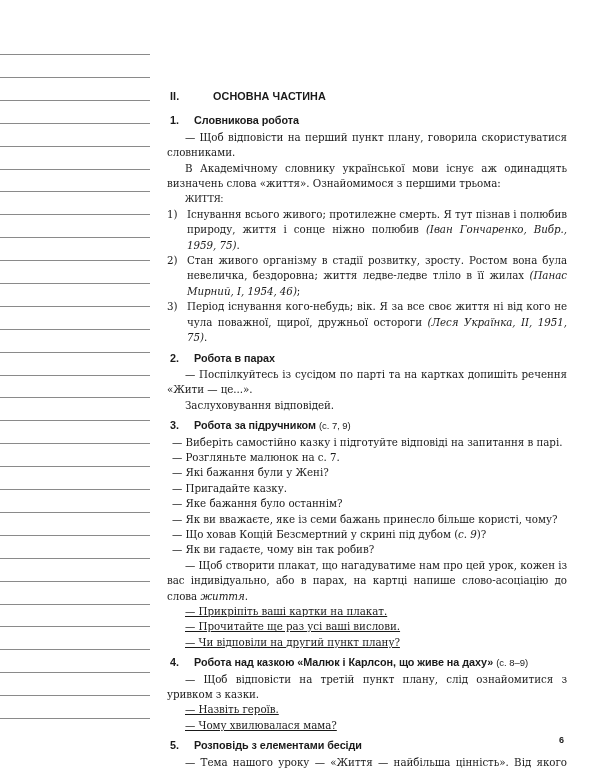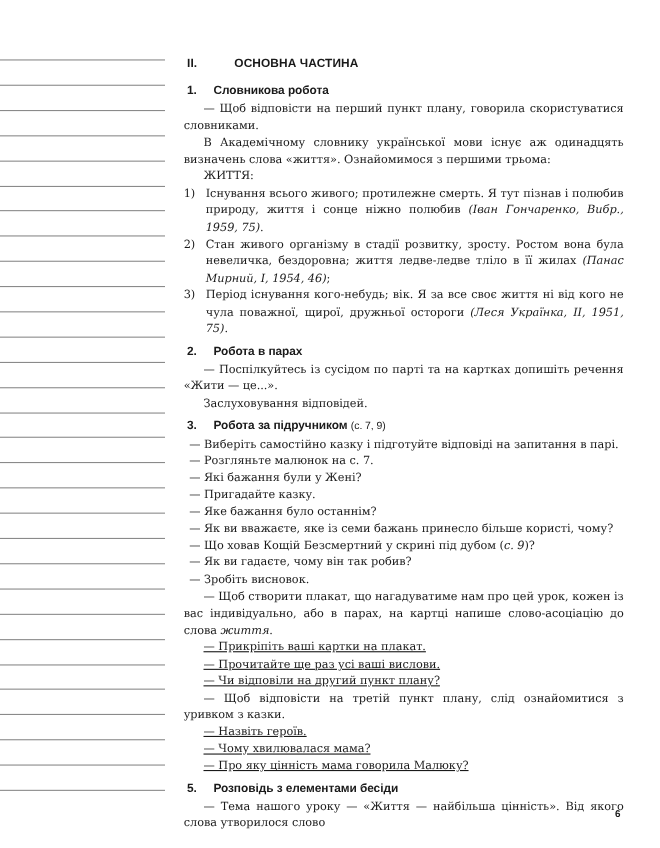--- a/index.html
+++ b/index.html
@@ -1,29 +1,29 @@
 <!DOCTYPE html>
 <html><head>
 <meta charset="utf-8">
 <style>
   html, body { margin:0; padding:0; background:#ffffff; }
   body { width:600px; height:771px; position:relative; overflow:hidden; font-family:"DejaVu Serif", serif; color:#1a1a1a; }
   .notes { position:absolute; left:0; top:0; width:150px; height:771px; }
   .note-line { position:absolute; left:0; width:150px; height:0; border-top:1px solid #8a8a8a; }
   .content { position:absolute; left:167px; top:51px; width:400px; font-size:10.3px; line-height:15.4px; letter-spacing:-0.05px; }
   .h-main { font-family:"Liberation Sans", sans-serif; font-weight:bold; font-size:10.8px; letter-spacing:0.1px; margin:0 0 9px 3px; }
-  .h-main .num { display:inline-block; width:43px; }
+  .h-main .num { display:inline-block; width:43px;margin-top:38px; }
   .h-sec { font-family:"Liberation Sans", sans-serif; font-weight:bold; font-size:10.8px; margin:5px 0 1px 3px; }
   .h-sec .num { display:inline-block; width:24px; }
   .h-sec .ref { font-weight:normal; font-size:9.5px; }
   p { margin:0; text-align:justify; }
   .ind { text-indent:18px; }
   .dash { padding-left:18px;text-decoration:underline; }
   .dash2 { padding-left:5px; }
-  .term { padding-left:18px; }
+  .term { padding-left:18px;font-family:Liberation Serif, serif; }
   .def { position:relative; padding-left:20px; text-align:justify; }
   .def .n { position:absolute; left:0; top:0; }
   i { font-style:italic; }
   .page-num { position:absolute; left:559px; top:735px; font-family:"Liberation Sans", sans-serif; font-weight:bold; font-size:9px; }
 </style>
 </head>
 <body>
 
 <div class="notes" id="notes">
     <div class="note-line" style="top: 54px;"></div>
@@ -75,29 +75,28 @@
 
   <div class="h-sec"><span class="num">3.</span><span>Робота за підручником</span> <span class="ref">(с. 7, 9)</span></div>
   <p class="dash2">— Виберіть самостійно казку і підготуйте відповіді на запитання в парі.</p>
   <p class="dash2">— Розгляньте малюнок на с. 7.</p>
   <p class="dash2">— Які бажання були у Жені?</p>
   <p class="dash2">— Пригадайте казку.</p>
   <p class="dash2">— Яке бажання було останнім?</p>
   <p class="dash2">— Як ви вважаєте, яке із семи бажань принесло більше користі, чому?</p>
   <p class="dash2"><span>— Що ховав Кощій Безсмертний у скрині під дубом (</span><i>с. 9</i><span>)?</span></p>
   <p class="dash2">— Як ви гадаєте, чому він так робив?</p>
-  <p class="dash2">— Зробіть висновок.</p>
   <p class="ind"><span>— Щоб створити плакат, що нагадуватиме нам про цей урок, кожен із вас індивідуально, або в парах, на картці напише слово-асоціацію до слова </span><i>життя</i>.</p>
   <p class="dash">— Прикріпіть ваші картки на плакат.</p>
   <p class="dash">— Прочитайте ще раз усі ваші вислови.</p>
   <p class="dash">— Чи відповіли на другий пункт плану?</p>
 
+  <div class="h-sec"><span class="num">4.</span><span>Робота над казкою «Малюк і Карлсон, що живе на даху»</span> <span class="ref">(с. 8–9)</span></div>
   <p class="ind">— Щоб відповісти на третій пункт плану, слід ознайомитися з уривком з казки.</p>
   <p class="dash">— Назвіть героїв.</p>
   <p class="dash">— Чому хвилювалася мама?</p>
-  <p class="dash">— Про яку цінність мама говорила Малюку?</p>
 
   <div class="h-sec"><span class="num">5.</span><span>Розповідь з елементами бесіди</span></div>
   <p class="ind"><span>— Тема нашого уроку — «Життя — найбільша цінність». Від якого слова утворилося слово </span></p>
 
 </div>
 
 <div class="page-num">6</div>
 
 </body></html>

